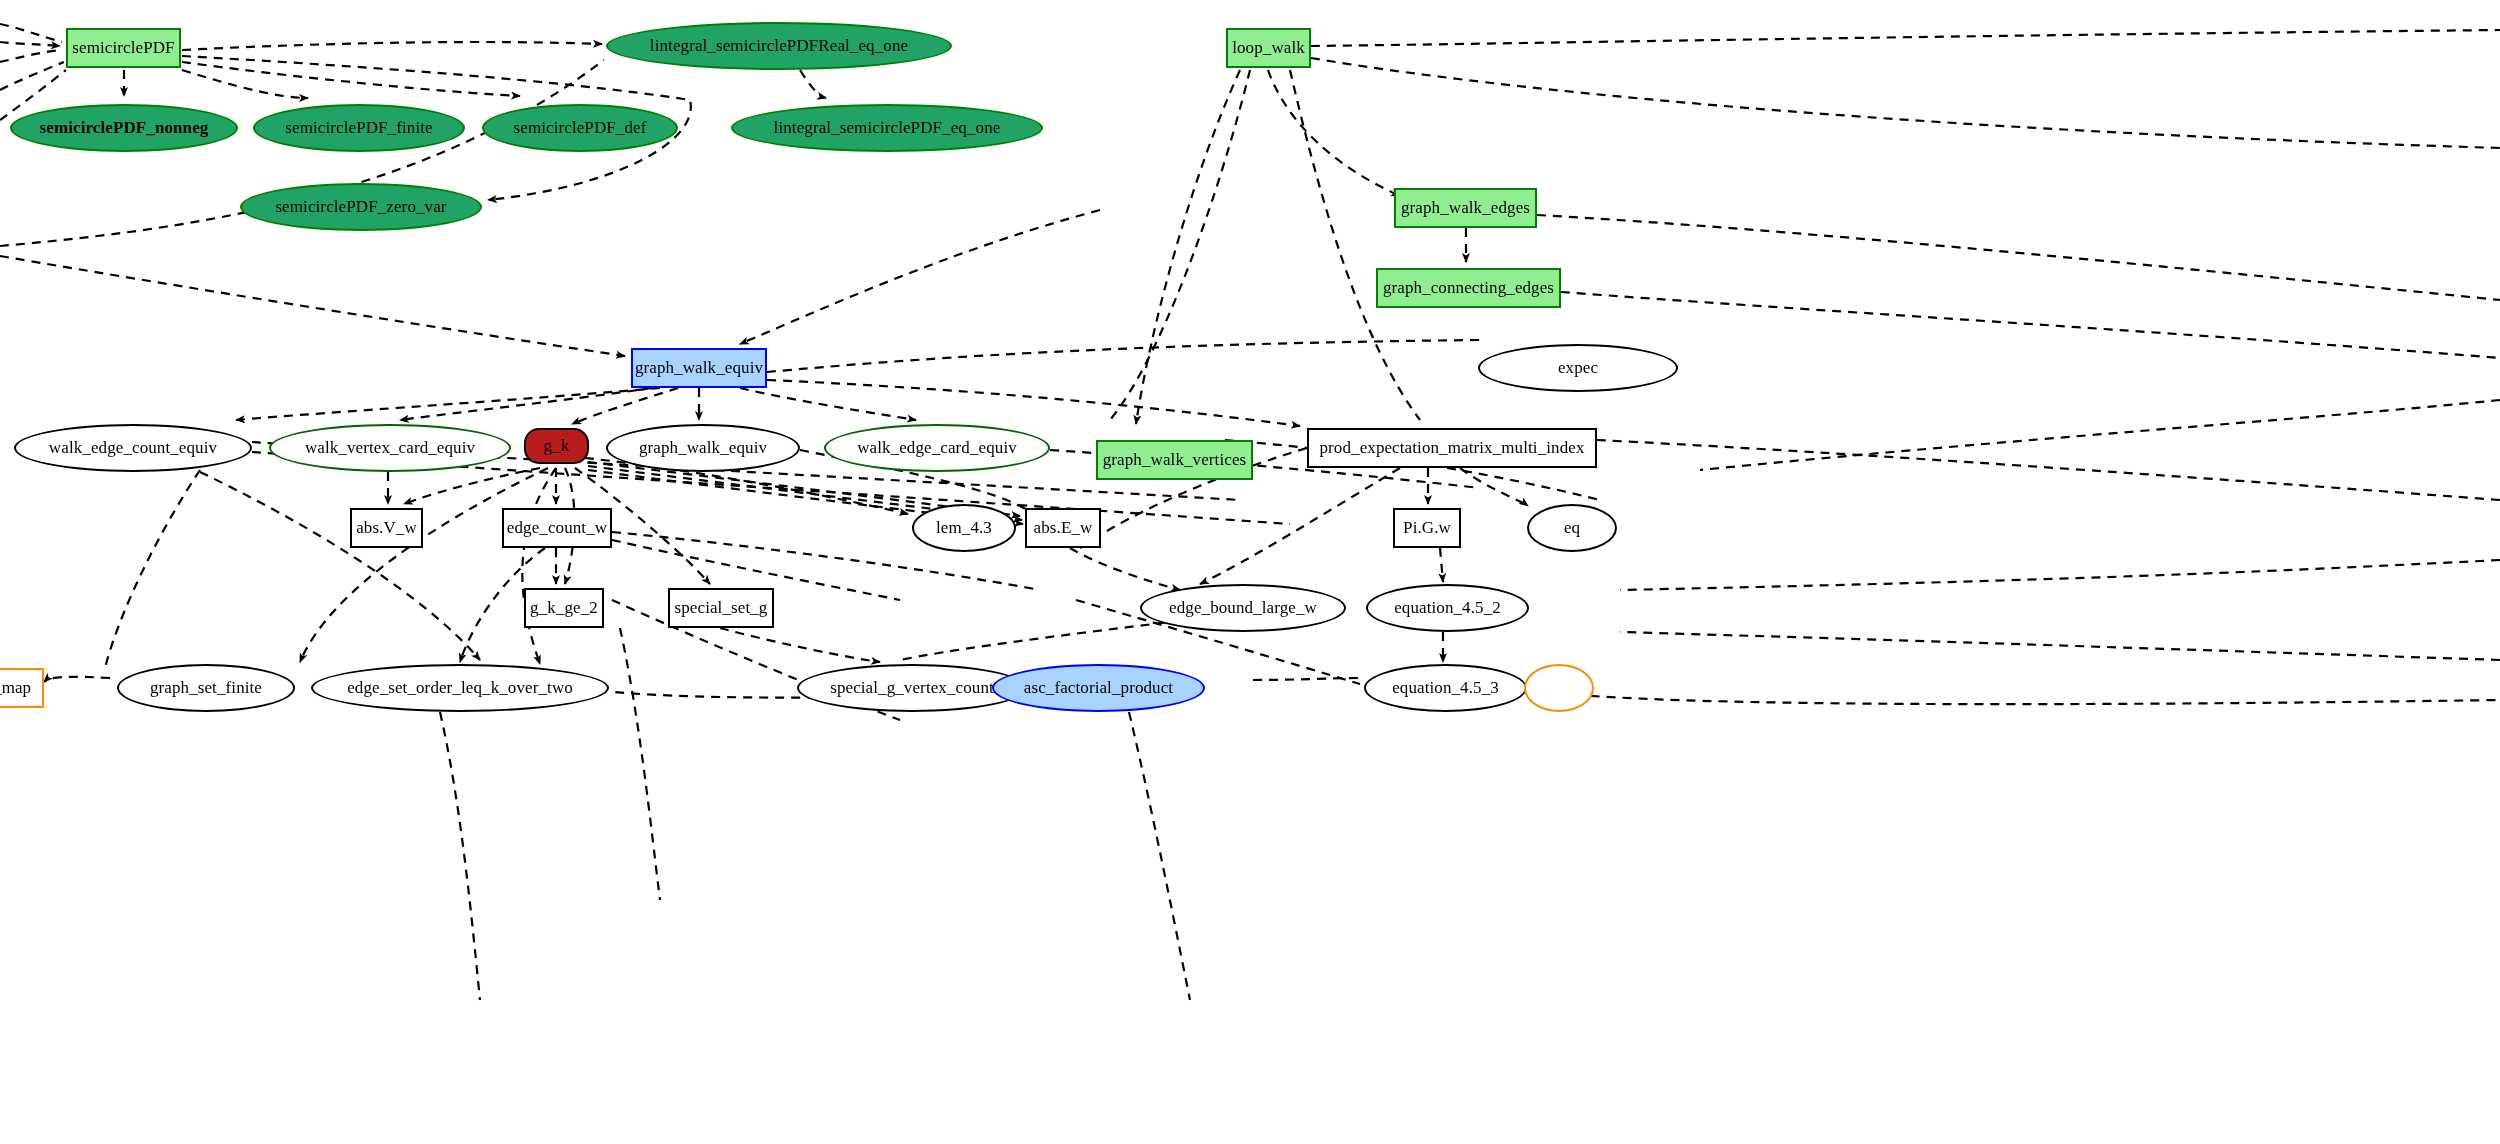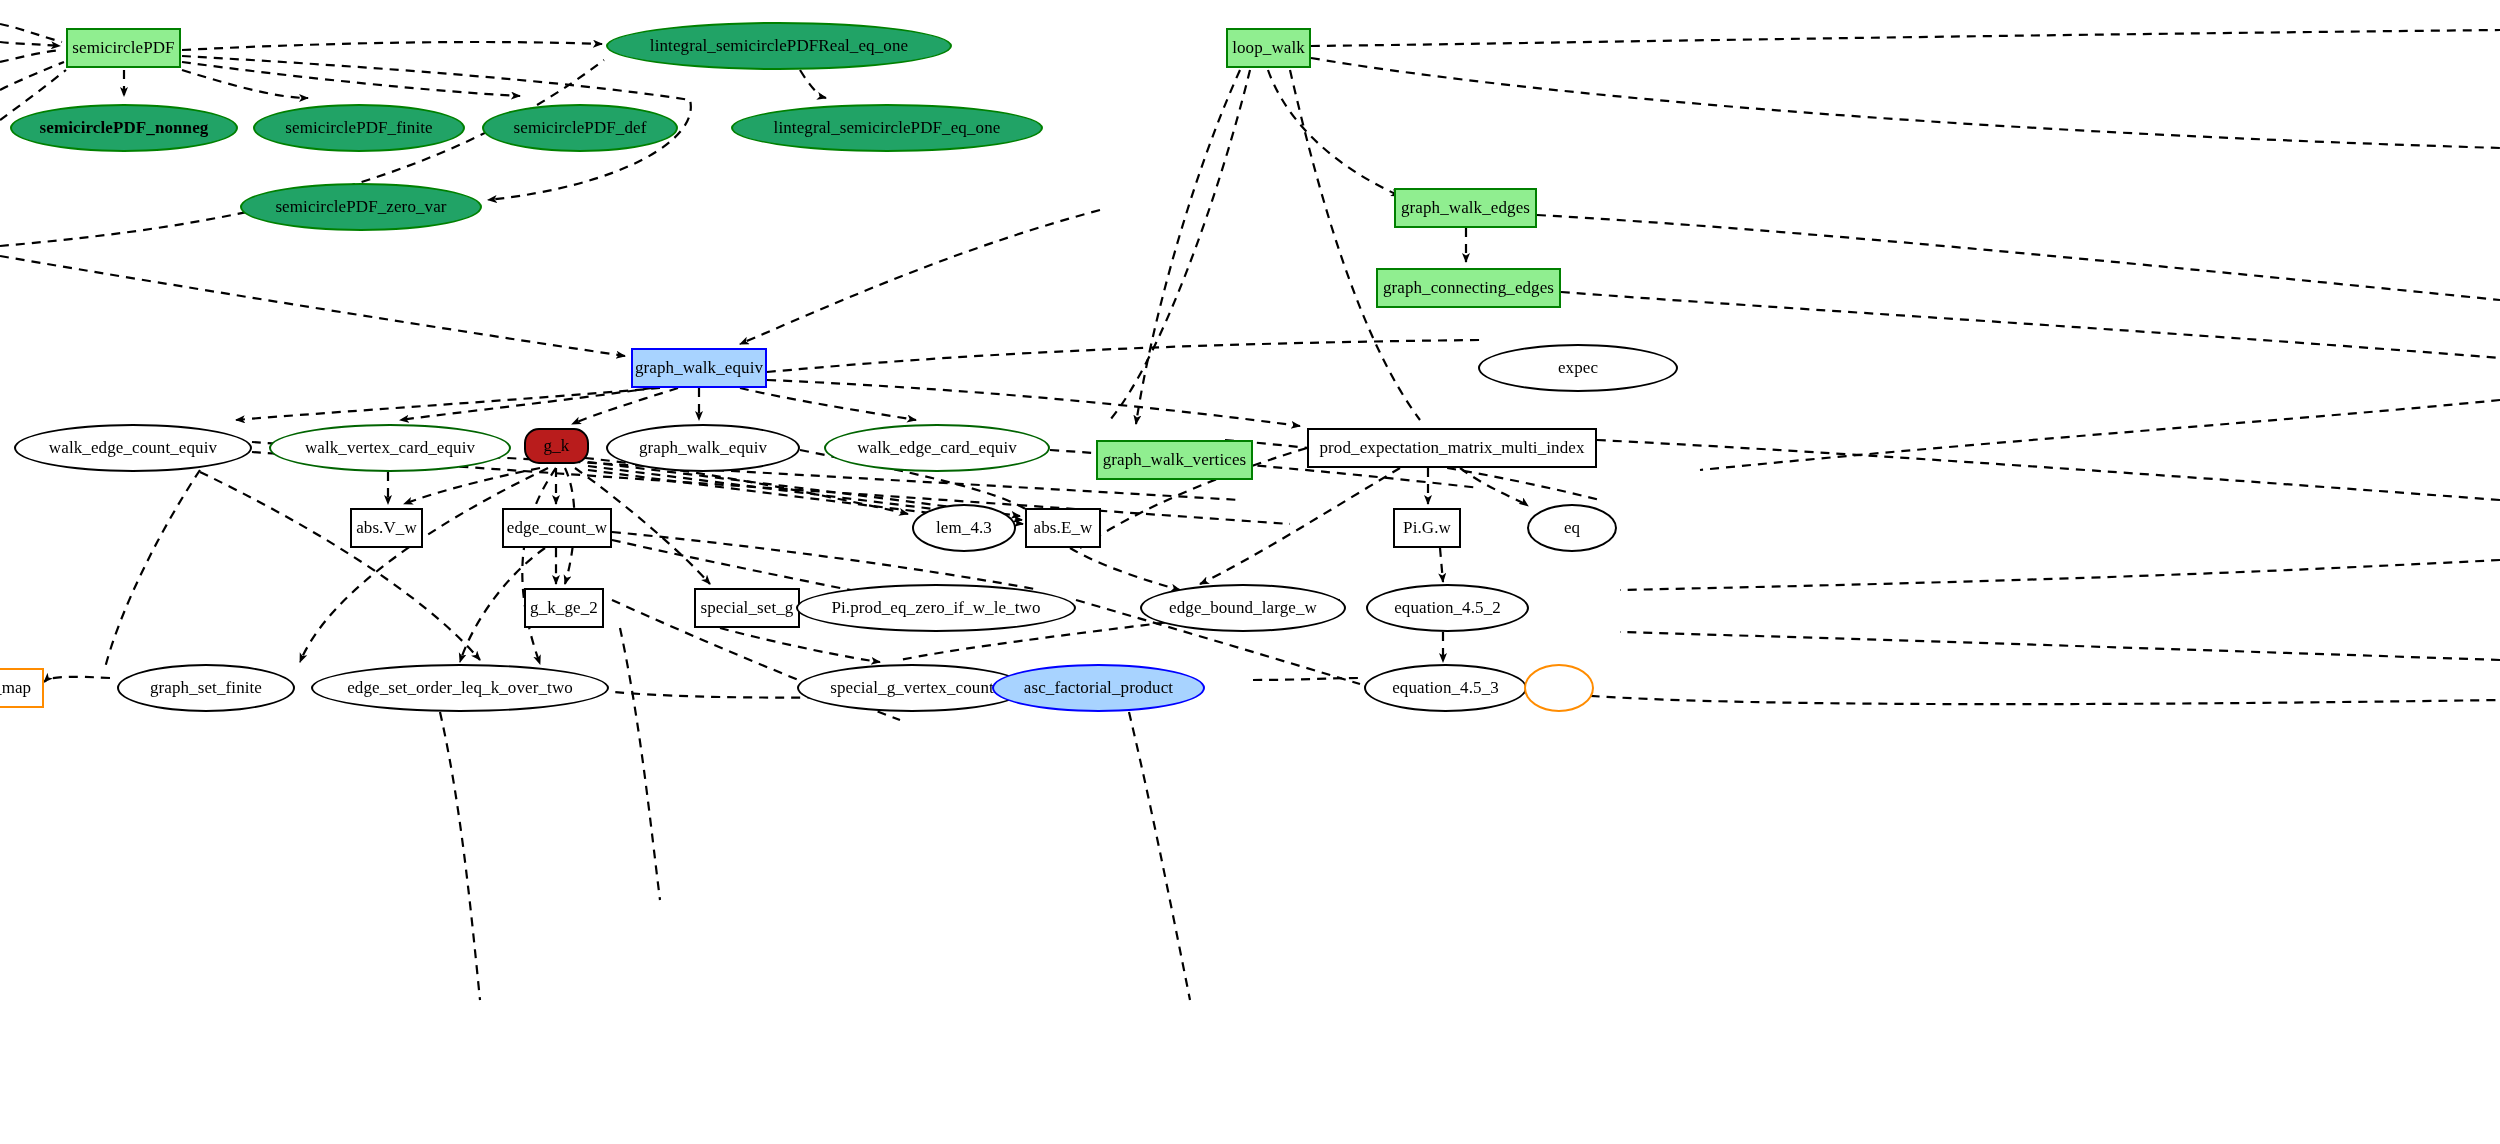--- a/index.html
+++ b/index.html
@@ -236,25 +236,22 @@
       </div>
       <div class="node box" style="left: 1393px; top: 508px; width: 68px; height: 40px; background: rgb(255, 255, 255); border-color: rgb(0, 0, 0);">
         <span class="node-label">Pi.G.w</span>
       </div>
       <div class="node ellipse" style="left: 1527px; top: 504px; width: 90px; height: 48px; background: rgb(255, 255, 255); border-color: rgb(0, 0, 0);">
         <span class="node-label">eq</span>
       </div>
       <div class="node box" style="left: 524px; top: 588px; width: 80px; height: 40px; background: rgb(255, 255, 255); border-color: rgb(0, 0, 0);">
         <span class="node-label">g_k_ge_2</span>
       </div>
-      <div class="node box" style="left: 694px; top: 588px; width: 106px; height: 40px; background: rgb(255, 255, 255); border-color: rgb(0, 0, 0);">
+      <div class="node box" style="left: 668px; top: 588px; width: 106px; height: 40px; background: rgb(255, 255, 255); border-color: rgb(0, 0, 0);">
         <span class="node-label">special_set_g</span>
-      </div>
-      <div class="node ellipse" style="left: 796px; top: 584px; width: 280px; height: 48px; background: rgb(255, 255, 255); border-color: rgb(0, 0, 0);">
-        <span class="node-label">Pi.prod_eq_zero_if_w_le_two</span>
       </div>
       <div class="node ellipse" style="left: 1140px; top: 584px; width: 206px; height: 48px; background: rgb(255, 255, 255); border-color: rgb(0, 0, 0);">
         <span class="node-label">edge_bound_large_w</span>
       </div>
       <div class="node ellipse" style="left: 1366px; top: 584px; width: 163px; height: 48px; background: rgb(255, 255, 255); border-color: rgb(0, 0, 0);">
         <span class="node-label">equation_4.5_2</span>
       </div>
       <div class="node box" style="left: -36px; top: 668px; width: 80px; height: 40px; background: rgb(255, 255, 255); border-color: rgb(255, 140, 0);">
         <span class="node-label">ck_map</span>
       </div>

